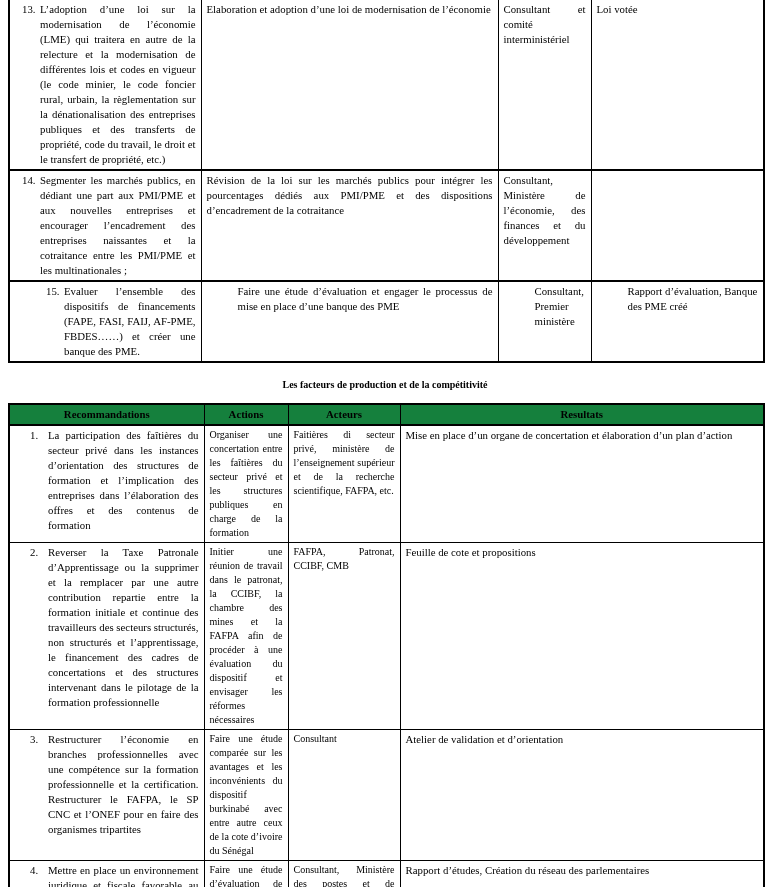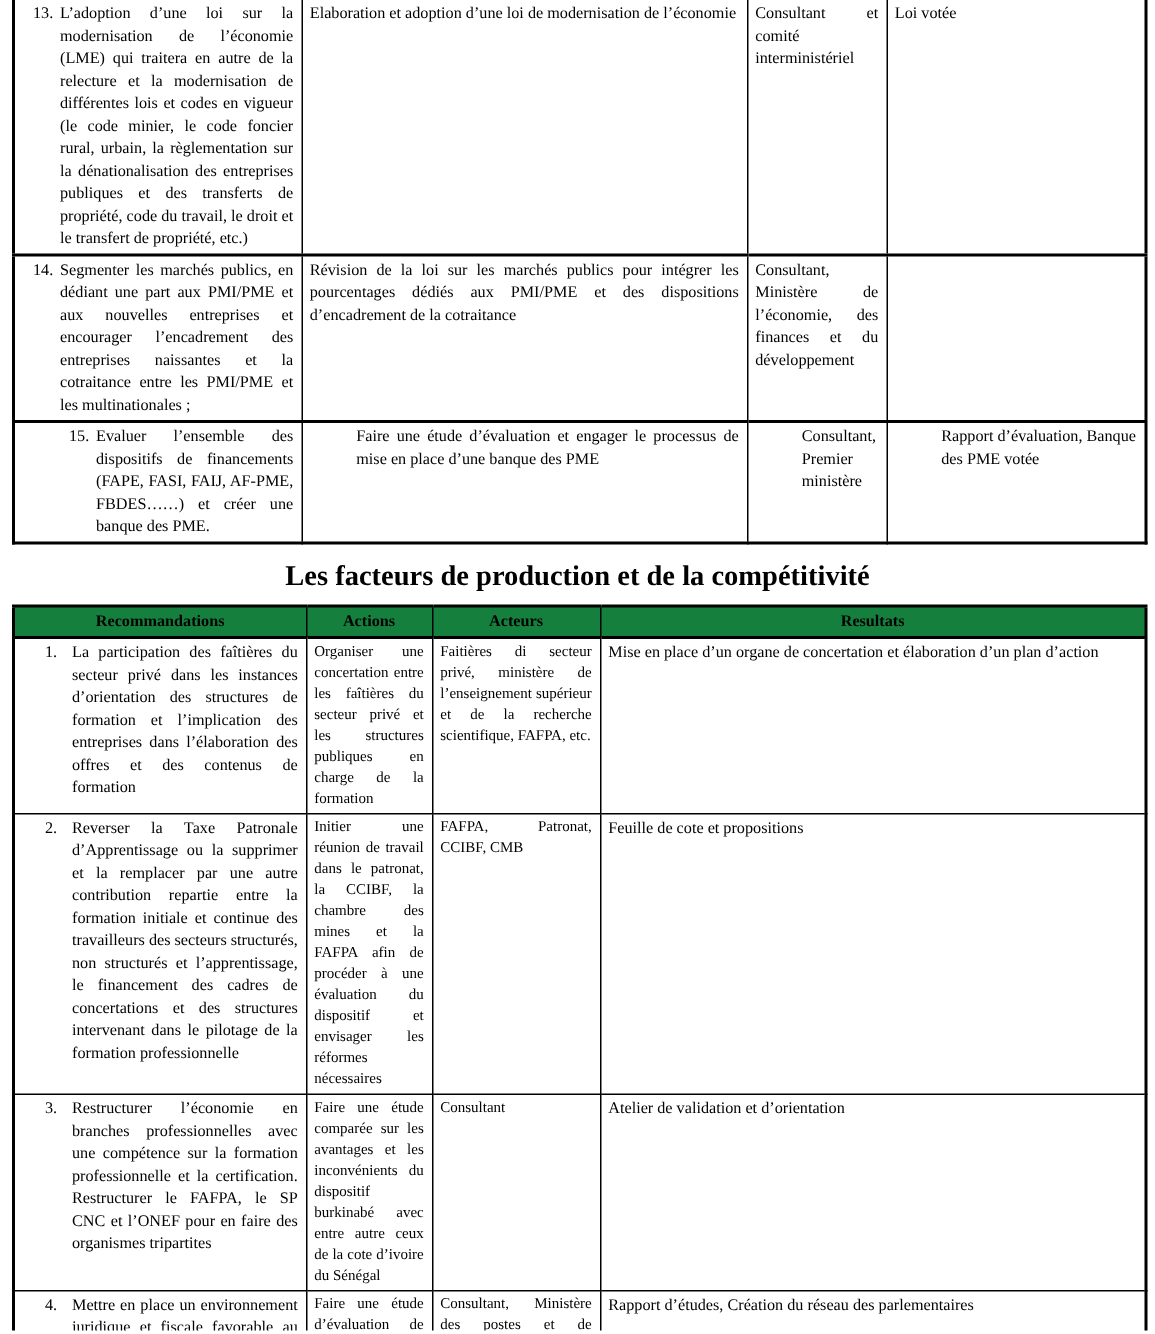--- a/index.html
+++ b/index.html
@@ -19,21 +19,21 @@
   .t1 { border-left: 2px solid #000; border-right: 2px solid #000; border-bottom: 2px solid #000; }
   .t1 tr + tr td { border-top-width: 2px; }
   .t1 tr:first-child td { border-top: none; }
   .t1 tr:nth-child(1) td { height: 150px; }
   .t1 tr:nth-child(2) td { height: 88px; }
   .t1 tr:nth-child(3) td { height: 51px; padding-left: 36px; }
   .t1 .rec { padding-left: 12px; }
 
   
   .heading {
-    text-align: center; font-weight: bold; font-size: 19px;
+    text-align: center; font-weight: bold; font-size: 10px;
     margin: 13px 0 9px 0; line-height: 18px;
   }
 
   
   .t2 { border: 2px solid #000; }
   .t2 th {
     background: #15803d; font-weight: bold; text-align: center; vertical-align: middle;
     border: 1px solid #000; border-top: 2px solid #000; border-bottom: 2px solid #000;
     height: 17px; padding: 2px;
   }
@@ -91,21 +91,21 @@
 
   <tr>
     <td class="rec">
       <div class="recwrap">
         <span class="num">15.</span>
         <div class="rectext">Evaluer l’ensemble des dispositifs de financements (FAPE, FASI, FAIJ, AF-PME, FBDES……) et créer une banque des PME.</div>
       </div>
     </td>
     <td class="just action">Faire une étude d’évaluation et engager le processus de mise en place d’une banque des PME</td>
     <td class="just actors">Consultant, Premier ministère</td>
-    <td class="results">Rapport d’évaluation, Banque des PME votée</td>
+    <td class="results">Rapport d’évaluation, Banque des PME créé</td>
   </tr>
 </tbody>
   </table>
 
   <h2 class="heading">Les facteurs de production et de la compétitivité</h2>
 
   <table class="t2">
     <colgroup>
       <col style="width:195px">
         <col style="width:84px">

